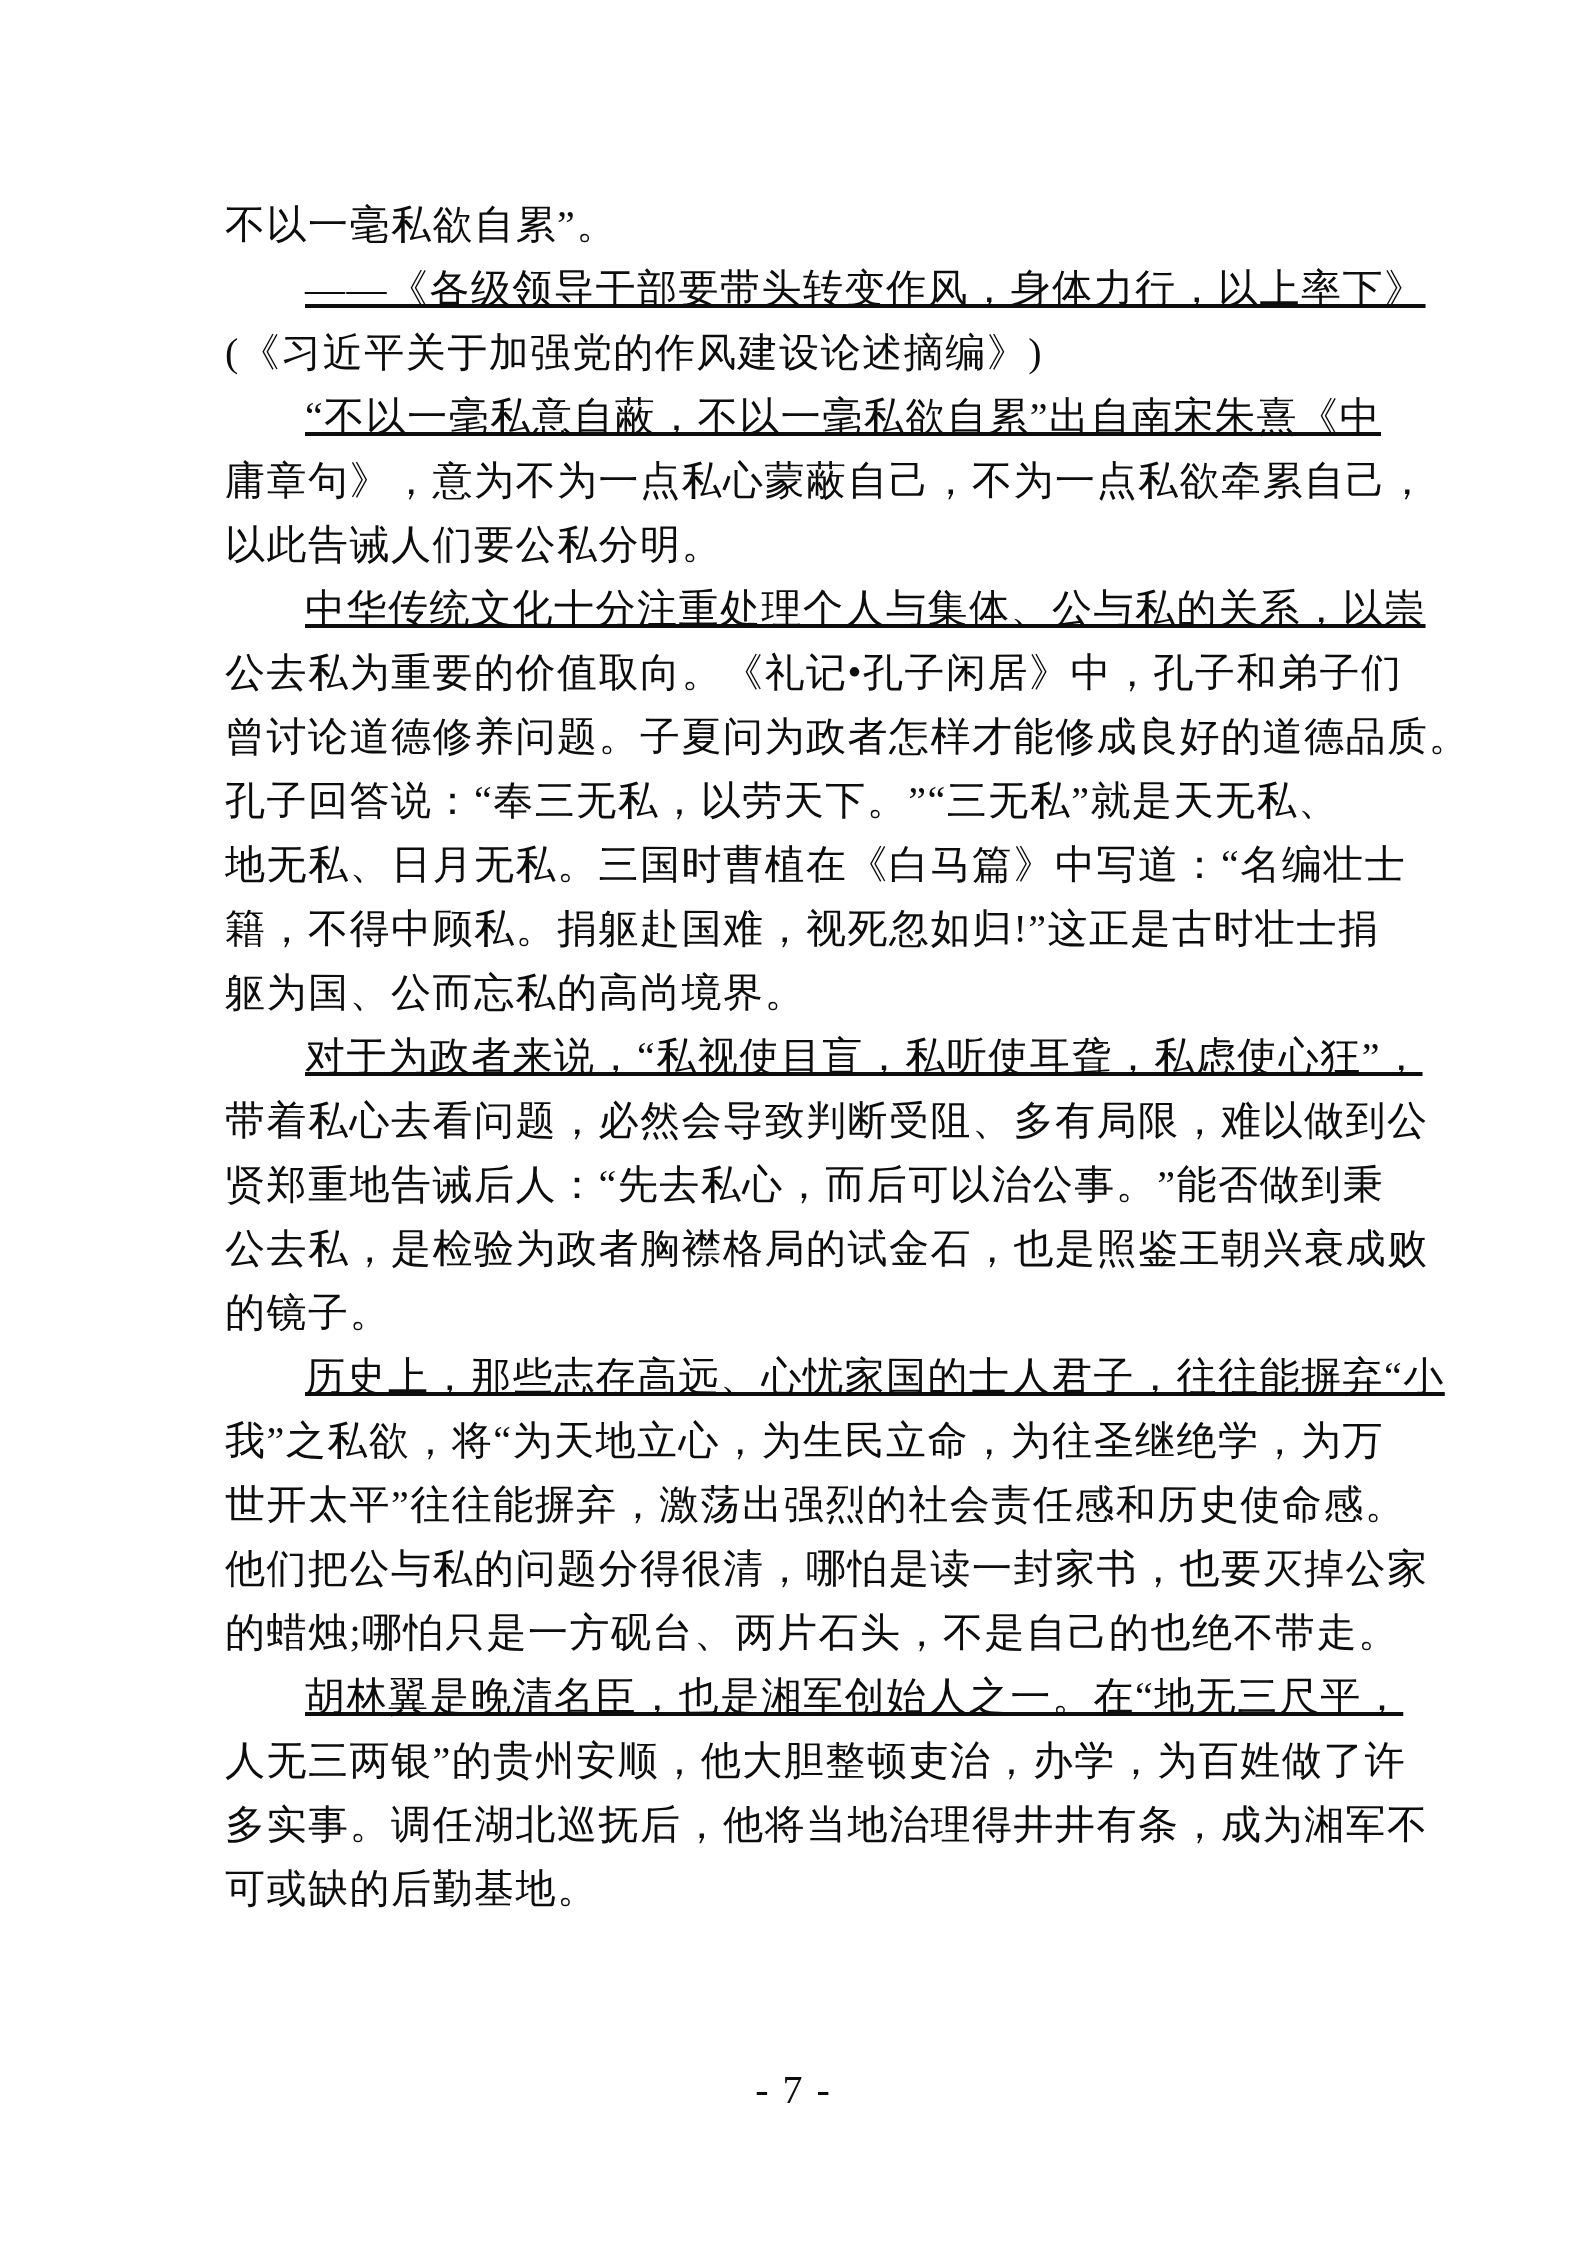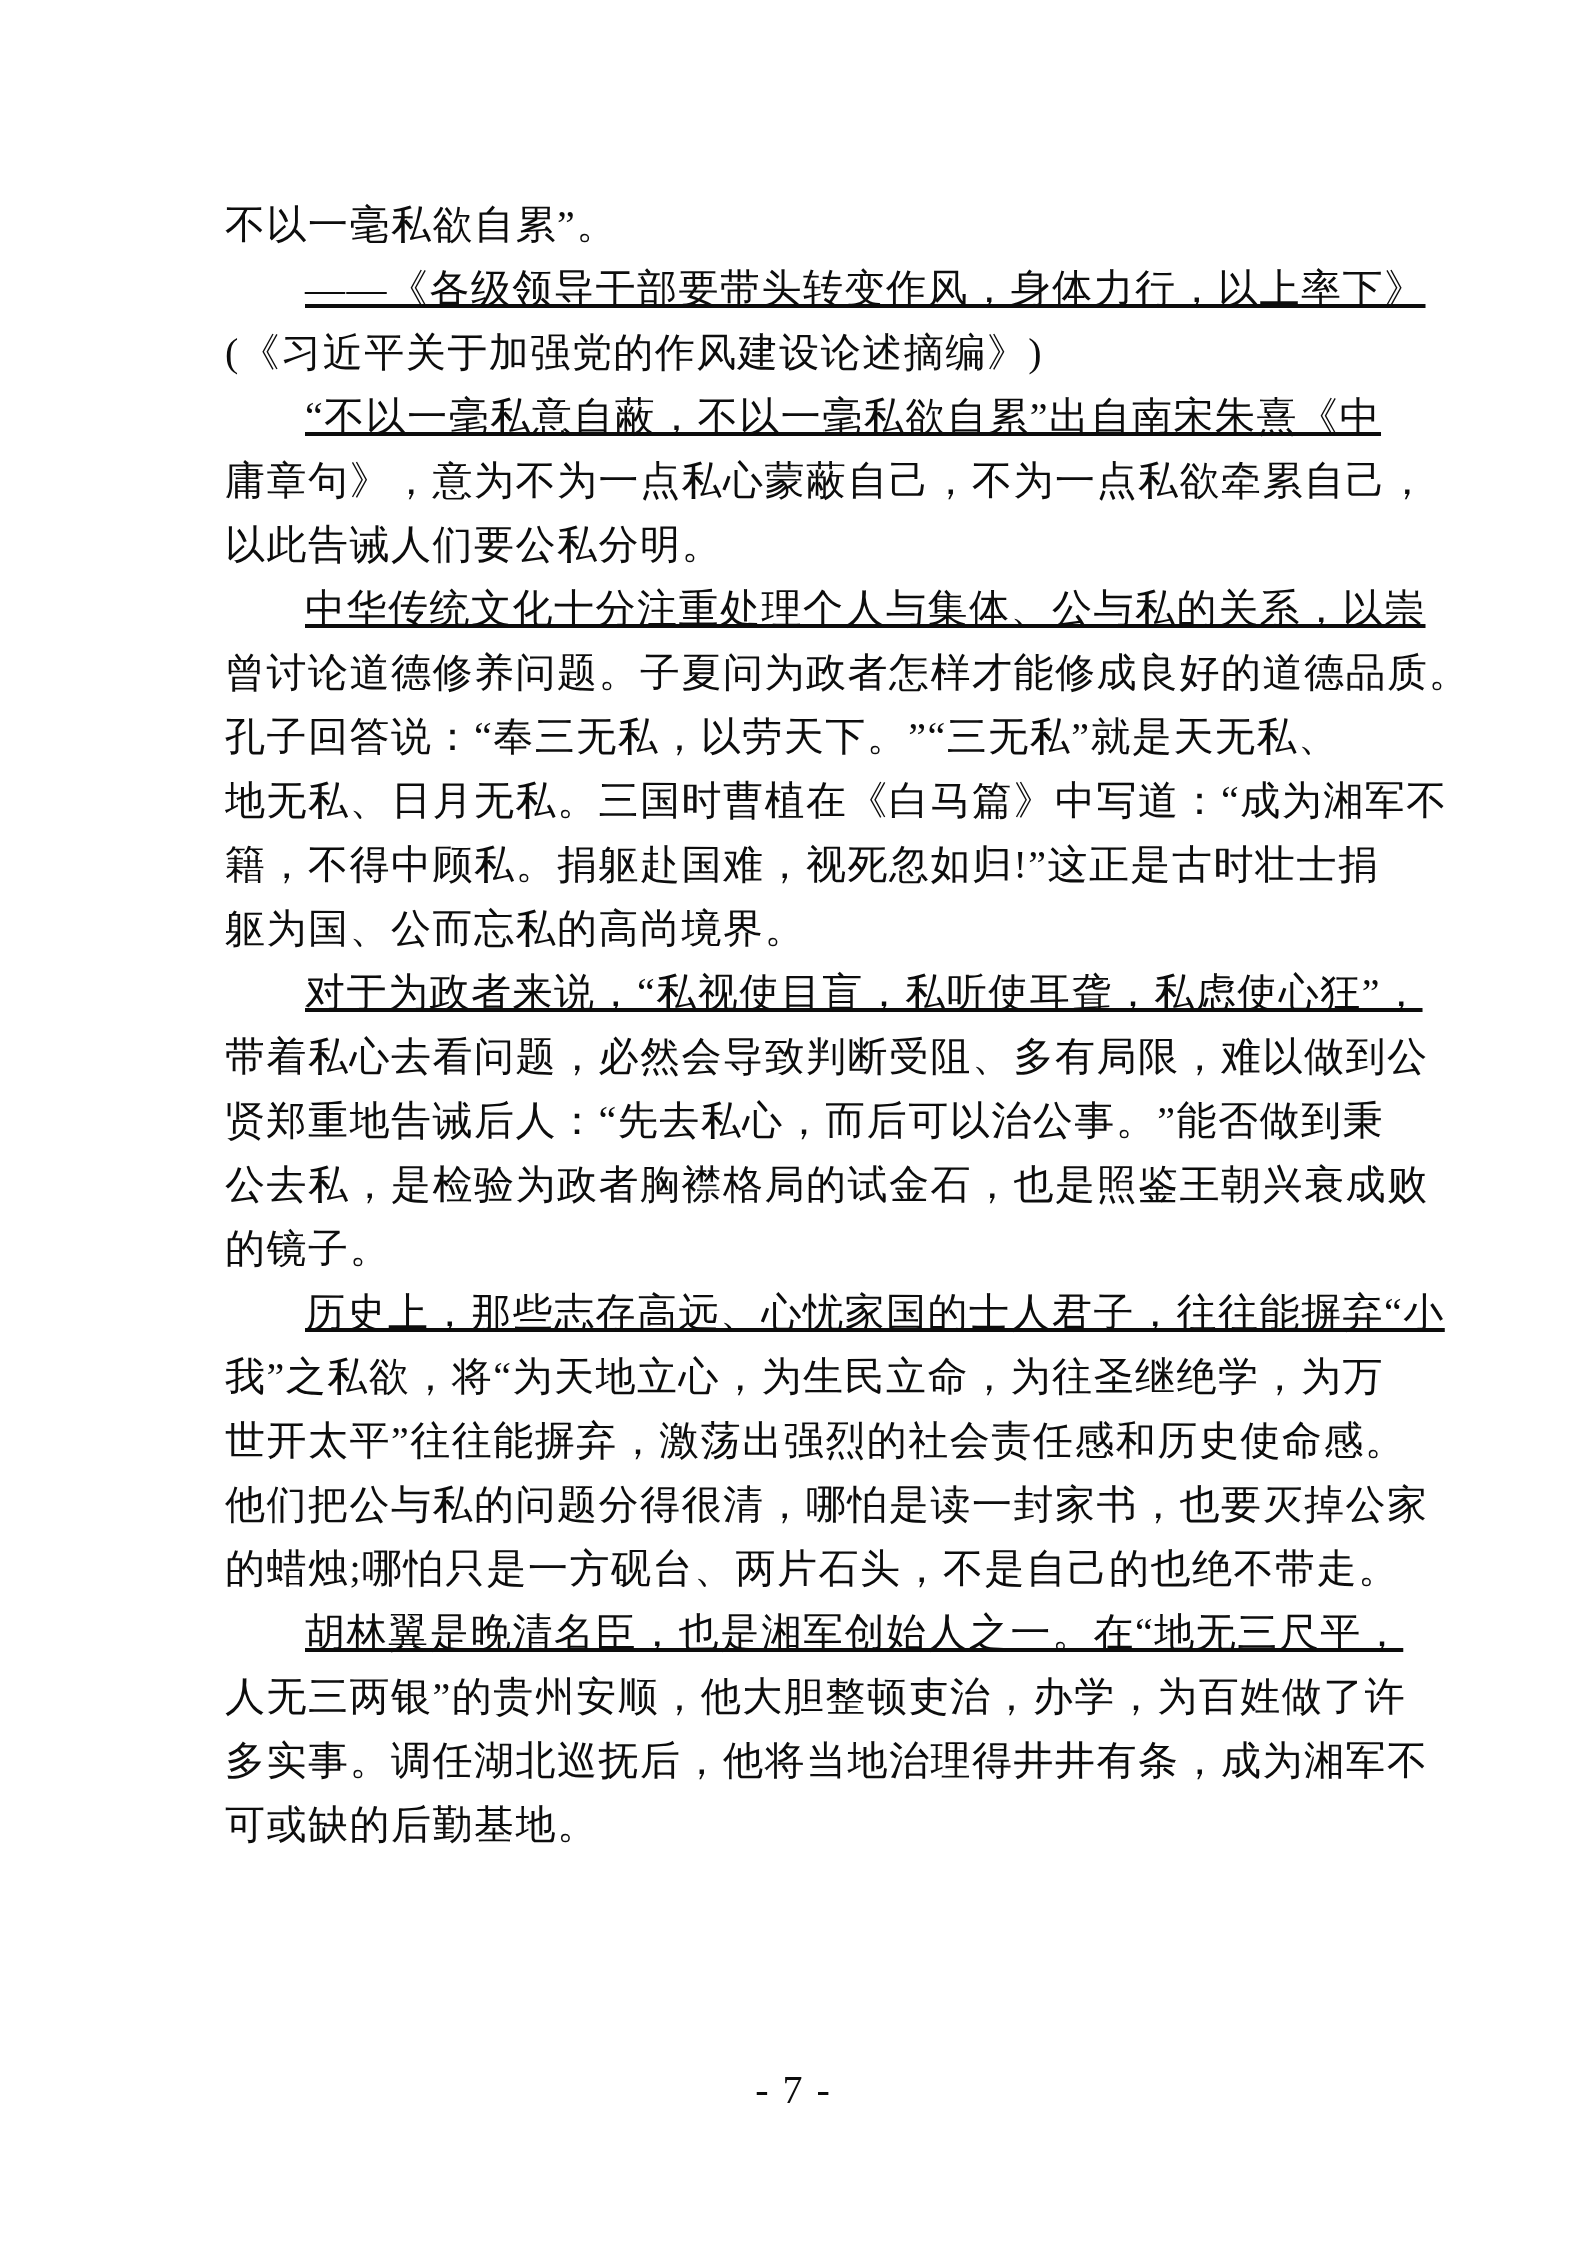--- a/index.html
+++ b/index.html
@@ -51,23 +51,24 @@
 
 <div class="page">
   <div class="text-block" id="text-block">
       <div class="line">不以一毫私欲自累”。</div>
       <div class="line indent">——《各级领导干部要带头转变作风，身体力行，以上率下》</div>
       <div class="line">(《习近平关于加强党的作风建设论述摘编》)</div>
       <div class="line indent">“不以一毫私意自蔽，不以一毫私欲自累”出自南宋朱熹《中</div>
       <div class="line">庸章句》，意为不为一点私心蒙蔽自己，不为一点私欲牵累自己，</div>
       <div class="line">以此告诫人们要公私分明。</div>
       <div class="line indent">中华传统文化十分注重处理个人与集体、公与私的关系，以崇</div>
+      <div class="line">公去私为重要的价值取向。《礼记•孔子闲居》中，孔子和弟子们</div>
       <div class="line">曾讨论道德修养问题。子夏问为政者怎样才能修成良好的道德品质。</div>
       <div class="line">孔子回答说：“奉三无私，以劳天下。”“三无私”就是天无私、</div>
-      <div class="line">地无私、日月无私。三国时曹植在《白马篇》中写道：“成为湘军不</div>
+      <div class="line">地无私、日月无私。三国时曹植在《白马篇》中写道：“名编壮士</div>
       <div class="line">籍，不得中顾私。捐躯赴国难，视死忽如归!”这正是古时壮士捐</div>
       <div class="line">躯为国、公而忘私的高尚境界。</div>
       <div class="line indent">对于为政者来说，“私视使目盲，私听使耳聋，私虑使心狂”，</div>
       <div class="line">带着私心去看问题，必然会导致判断受阻、多有局限，难以做到公</div>
       <div class="line">贤郑重地告诫后人：“先去私心，而后可以治公事。”能否做到秉</div>
       <div class="line">公去私，是检验为政者胸襟格局的试金石，也是照鉴王朝兴衰成败</div>
       <div class="line">的镜子。</div>
       <div class="line indent">历史上，那些志存高远、心忧家国的士人君子，往往能摒弃“小</div>
       <div class="line">我”之私欲，将“为天地立心，为生民立命，为往圣继绝学，为万</div>
       <div class="line">世开太平”往往能摒弃，激荡出强烈的社会责任感和历史使命感。</div>

